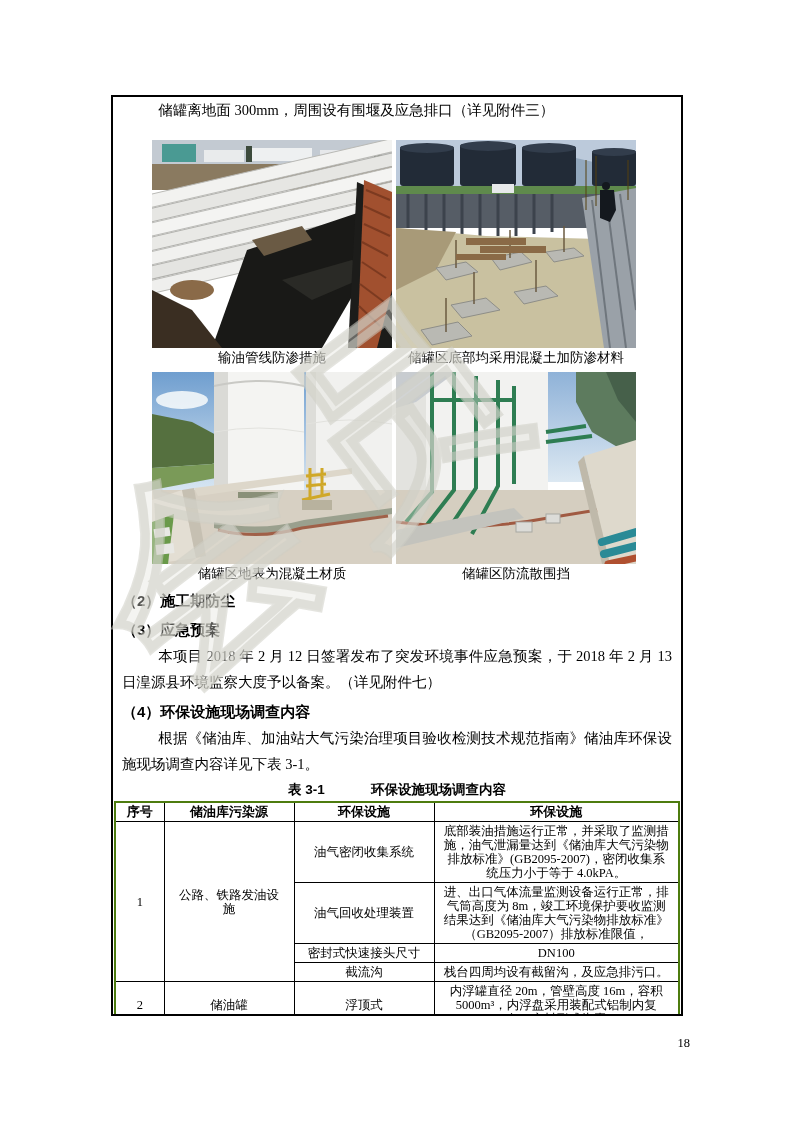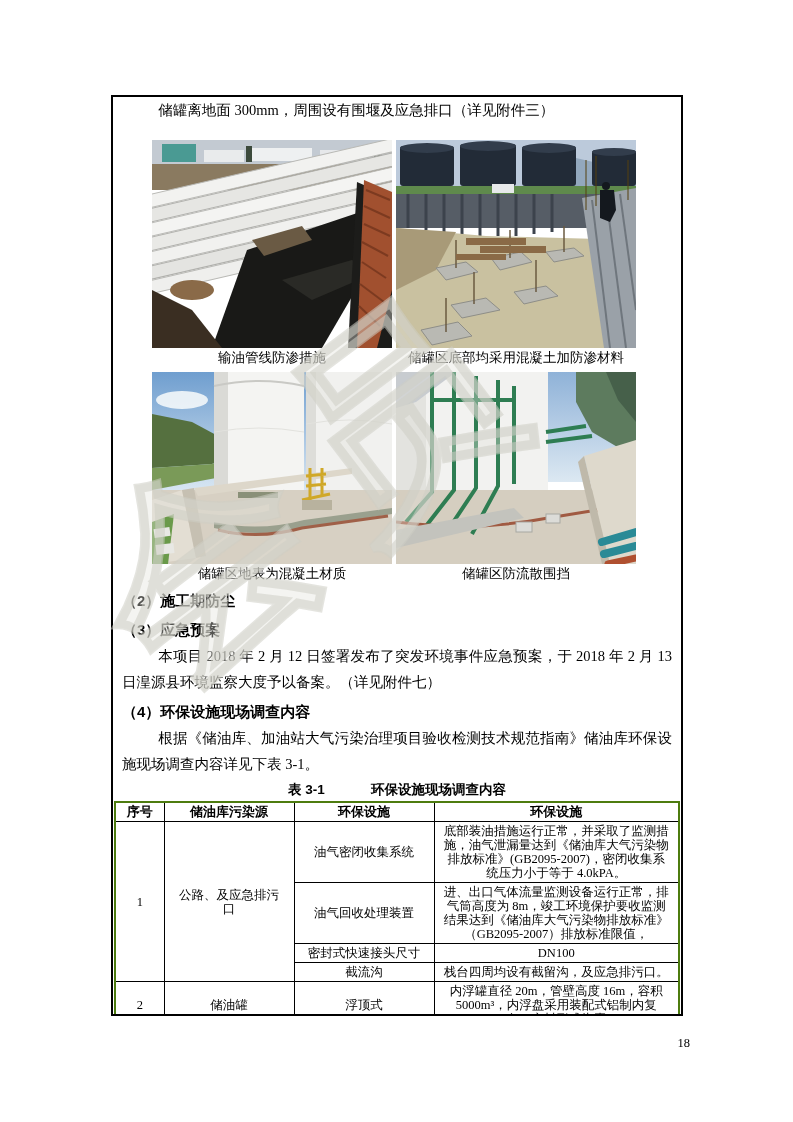--- a/index.html
+++ b/index.html
@@ -270,21 +270,21 @@
       </colgroup>
     <tbody>
         <tr>
       <th>序号</th>
       <th>储油库污染源</th>
       <th>环保设施</th>
       <th>环保设施</th>
     </tr>
     <tr>
       <td rowspan="4">1</td>
-      <td rowspan="4">公路、及应急排污口</td>
+      <td rowspan="4">公路、铁路发油设施</td>
       <td>油气密闭收集系统</td>
       <td>底部装油措施运行正常，并采取了监测措施，油气泄漏量达到《储油库大气污染物排放标准》(GB2095-2007)，密闭收集系统压力小于等于 4.0kPA。</td>
     </tr>
     <tr>
       <td>油气回收处理装置</td>
       <td>进、出口气体流量监测设备运行正常，排气筒高度为 8m，竣工环境保护要收监测结果达到《储油库大气污染物排放标准》（GB2095-2007）排放标准限值，</td>
     </tr>
     <tr>
       <td>密封式快速接头尺寸</td>
       <td>DN100</td>

